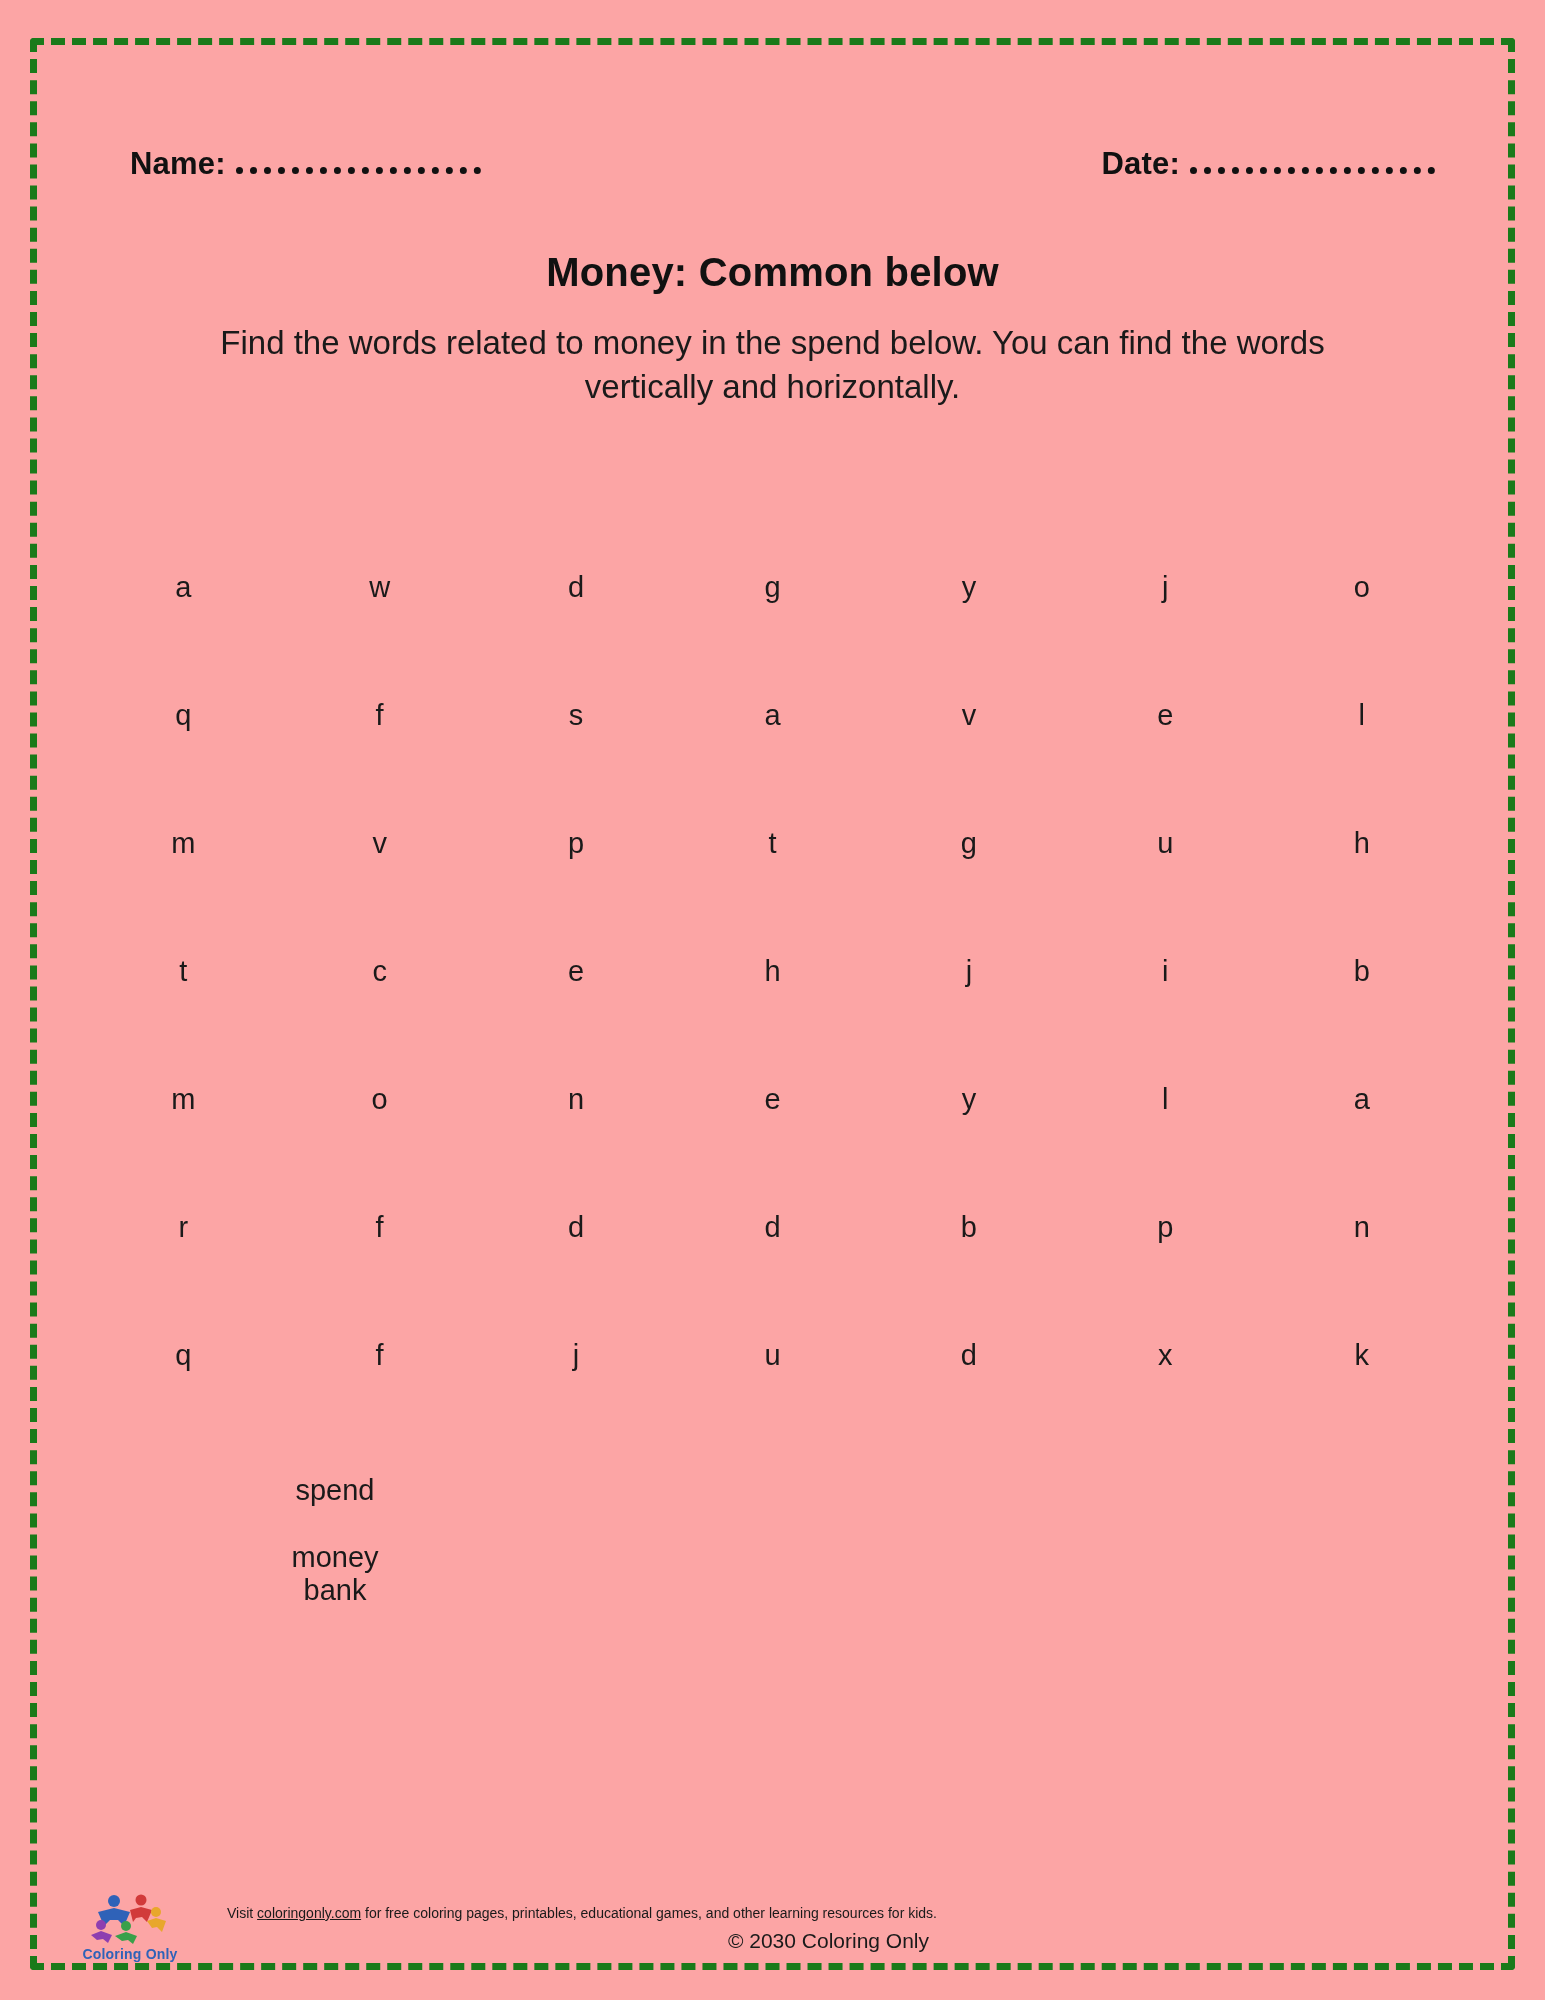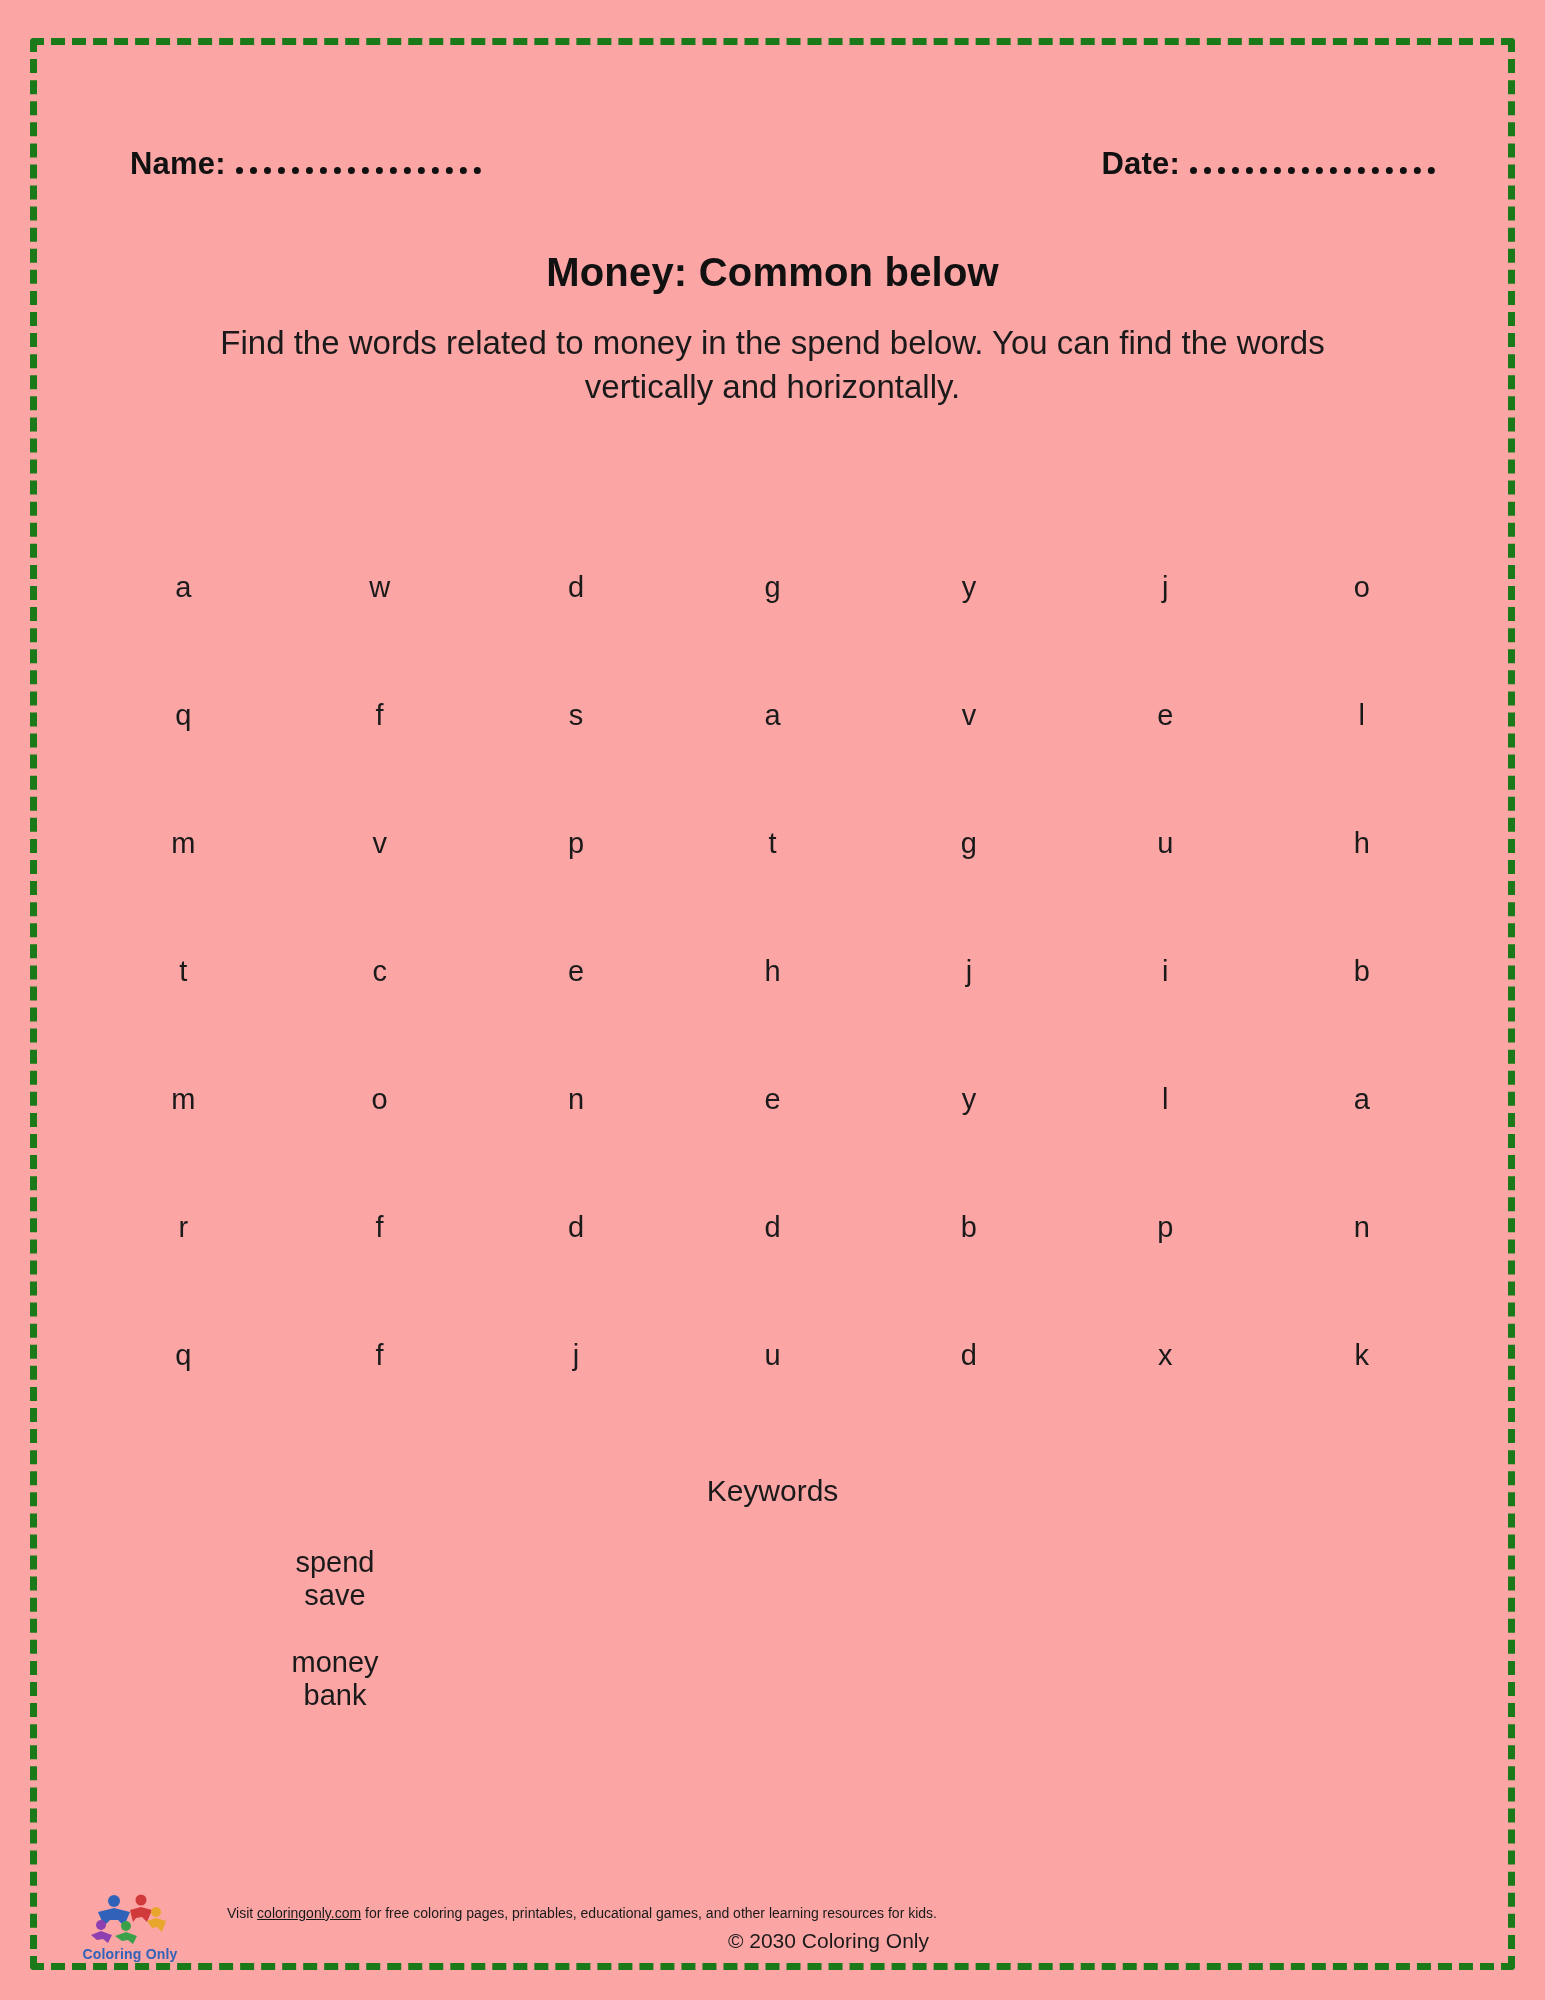--- a/index.html
+++ b/index.html
@@ -265,25 +265,23 @@
             <td>j</td>
             <td>u</td>
             <td>d</td>
             <td>x</td>
             <td>k</td>
           </tr>
         </tbody>
     </table>
 
     <div class="keywords-wrap">
-      <div class="keywords-title">Keywords</div>
       <div id="keywords-rows">
           <div class="kw-row">
             <span class="kw">spend</span>
-            <span class="kw">save</span>
           </div>
           <div class="kw-row">
             <span class="kw">money</span>
             <span class="kw">bank</span>
           </div>
         </div>
     </div>
   </div>
 
   <div class="footer">

